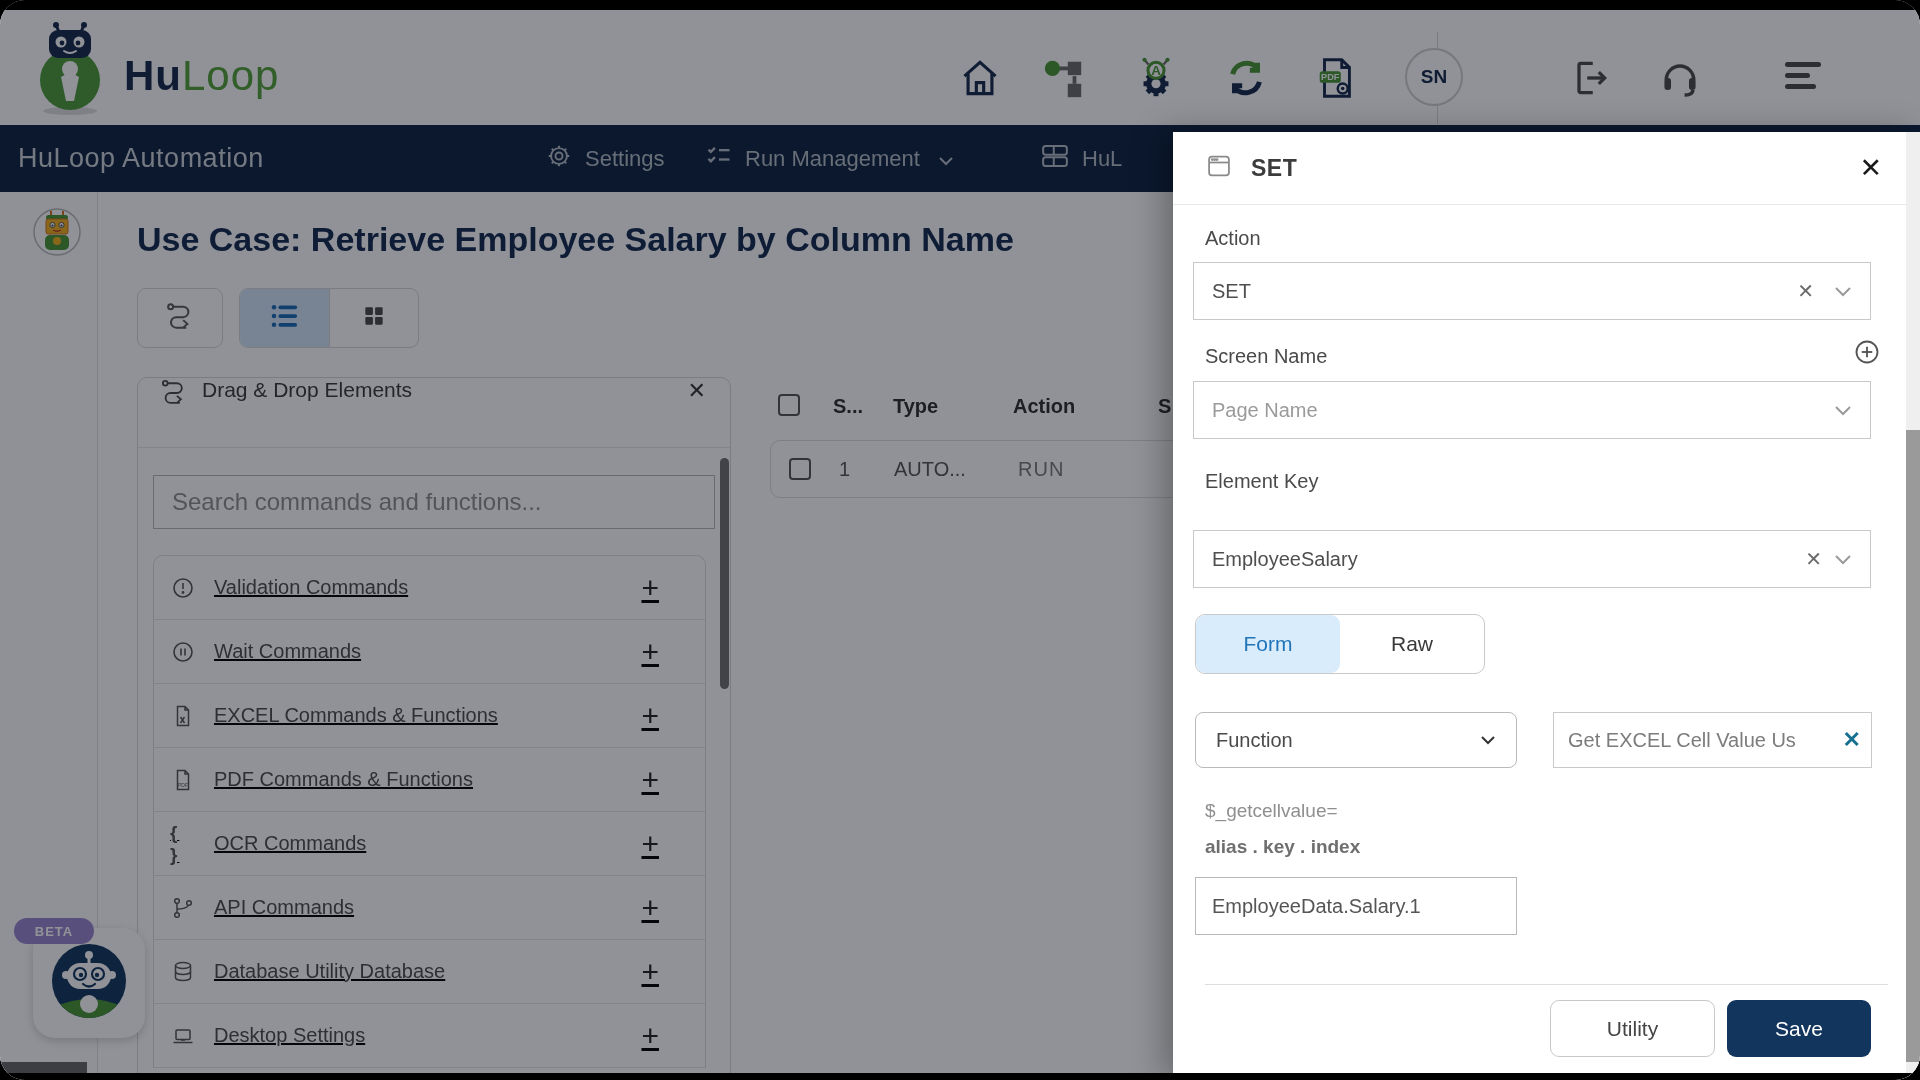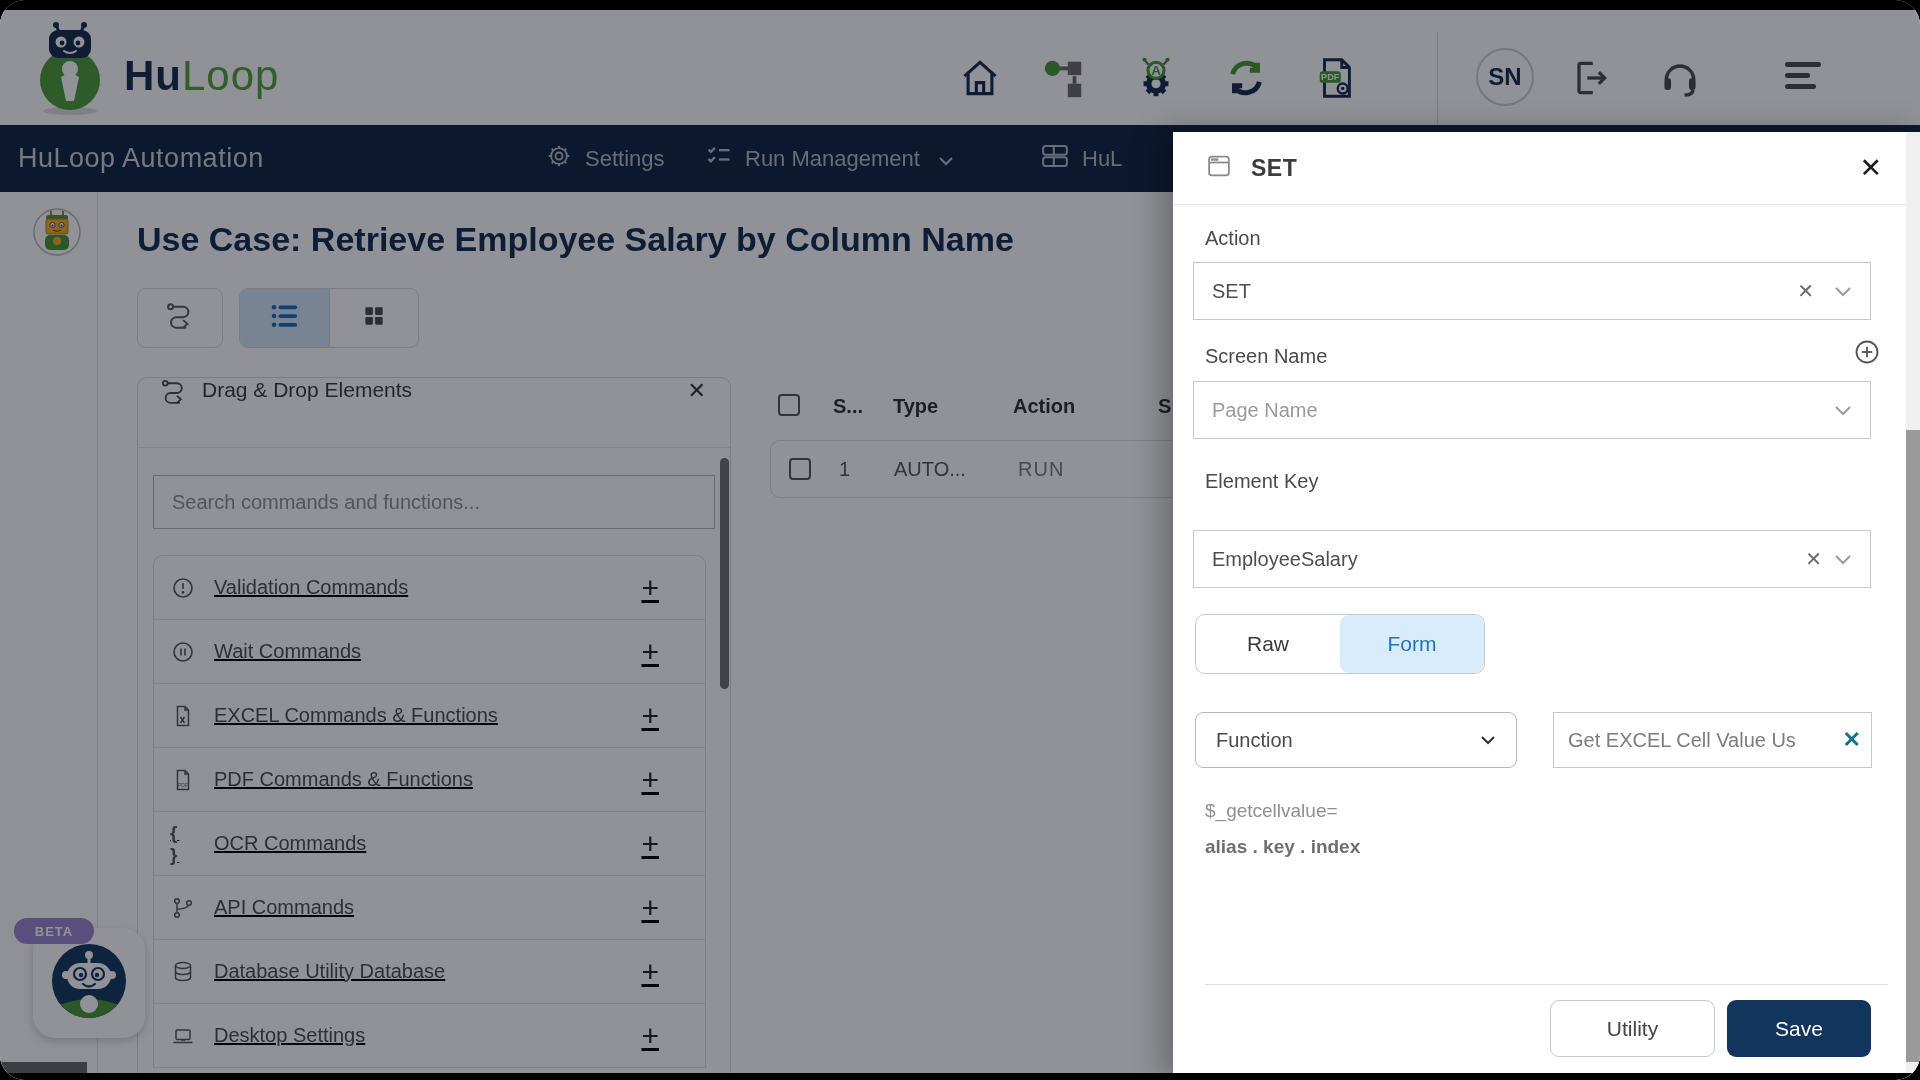--- a/index.html
+++ b/index.html
@@ -13,22 +13,22 @@
 
   
   .app-header { position:absolute; top:10px; left:0; right:0; height:115px; background:#fff; }
   .logo-wrap { position:absolute; left:30px; top:12px; display:flex; align-items:center; }
   .logo-text { font-size:42px; letter-spacing:1px; margin-left:14px; margin-top:10px; }
   .logo-text .hu { color:#14294b; font-weight:bold; }
   .logo-text .loop { color:#55a038; font-weight:400; }
   .hdr-ic { position:absolute; top:45px; width:46px; height:46px; display:flex; align-items:center; justify-content:center; }
   .hdr-divider { position:absolute; left:1437px; top:22px; width:1px; height:92px; background:#d6d6d6; }
   .avatar-circle {
-    position:absolute; left:1476px; top:38px; width:58px; height:58px; border-radius:50%;
-    border:2px solid #cfcfcf; color:#14294b; font-weight:bold; font-size:24px;
+    position:absolute; left:1405px; top:38px; width:58px; height:58px; border-radius:50%;
+    border:2px solid #cfcfcf; color:#14294b; font-weight:bold; font-size:19px;
     display:flex; align-items:center; justify-content:center; background:#fff;
   }
   .burger { position:absolute; left:1785px; top:52px; width:40px; height:34px; }
   .burger i { display:block; height:5px; border-radius:3px; background:#4a4a4a; margin-bottom:6px; }
   .burger i:nth-child(1){ width:36px; } .burger i:nth-child(2){ width:25px; } .burger i:nth-child(3){ width:31px; }
 
   
   .nav-bar { position:absolute; top:125px; left:0; right:0; height:67px; background:#0d2240; }
   .nav-title { position:absolute; left:18px; top:0; height:67px; display:flex; align-items:center;
     color:#ccd2d9; font-size:27px; letter-spacing:.5px; }
@@ -48,21 +48,21 @@
   .tb-group .seg.active { background:#d4e6f7; }
   .tb-group .seg + .seg { border-left:1px solid #d8d8d8; }
 
   
   .drag-card { position:absolute; left:137px; top:377px; width:594px; height:720px; background:#fff;
     border:1px solid #d8d8d8; border-radius:10px; }
   .drag-head { height:70px; display:flex; align-items:flex-start; padding:0 24px 0 22px; border-bottom:1px solid #e8e8e8; color:#4c4c4c; }
   .drag-head .ttl { margin-left:14px; font-size:21px; color:#3a3a3a; }
   .drag-head .x { margin-left:auto; font-size:22px; color:#333; }
   .search-box { margin:27px 15px 0 15px; height:54px; border:1px solid #b9b9b9; background:#fff; }
-  .search-box input { width:100%; height:100%; border:0; outline:none; padding:0 18px; font-size:20px; color:#555;
+  .search-box input { width:100%; height:100%; border:0; outline:none; padding:0 18px; font-size:24px; color:#555;
     font-family:"Liberation Sans", sans-serif; background:transparent; }
   .search-box input::placeholder { color:#8f8f8f; }
   .acc { margin:26px 24px 0 15px; width:553px; border:1px solid #ddd; border-bottom:0; border-radius:10px 10px 0 0; overflow:hidden; }
   .acc-row { height:64px; display:flex; align-items:center; padding:0 46px 0 16px; border-bottom:1px solid #e4e4e4; background:#fff;text-decoration:underline; }
   .acc-ic { width:26px; display:flex; justify-content:center; color:#555; }
   .acc-lbl { margin-left:18px; font-size:20px; color:#4c4c4c; }
   .acc-plus { margin-left:auto; font-size:30px; font-weight:300; color:#222; line-height:1; }
   .acc-scroll { position:absolute; right:1px; top:80px; width:9px; height:231px; background:#6f6f6f; border-radius:5px; }
   .braces { font-size:19px; font-weight:bold; color:#555; letter-spacing:2px; }
 
@@ -522,39 +522,42 @@
       <span>EmployeeSalary</span>
       <span class="clear" style="right:48px;">✕</span>
       <span class="chev">
         <svg width="18" height="11" viewBox="0 0 18 11" fill="none" stroke="#9a9a9a" stroke-width="2">
             <path d="M2 2 l7 7 7-7"></path>
           </svg>
       </span>
     </div>
 
     <div class="tabs">
+      <div class="tab active">Form</div>
       <div class="tab">Raw</div>
-      <div class="tab active">Form</div>
     </div>
 
     <div class="func-select">
       <span>Function</span>
       <span class="chev">
         <svg width="16" height="10" viewBox="0 0 16 10" fill="none" stroke="#333" stroke-width="2">
             <path d="M2 2 l6 6 6-6"></path>
           </svg>
       </span>
     </div>
     <div class="val-input">
       <input type="text" readonly="" value="Get EXCEL Cell Value Us" style="">
       <span class="clear">✕</span>
     </div>
 
     <div class="formula-prefix">$_getcellvalue=</div>
     <div class="formula-hint">alias . key . index</div>
+    <div class="fm-input">
+      <input type="text" value="EmployeeData.Salary.1" style="">
+    </div>
 
     <div class="foot-rule"></div>
     <div class="btn-cancel">Utility</div>
     <div class="btn-save">Save</div>
   </div>
 
   <div class="page-scrollbar">
     <div class="thumb"></div>
   </div>
 

